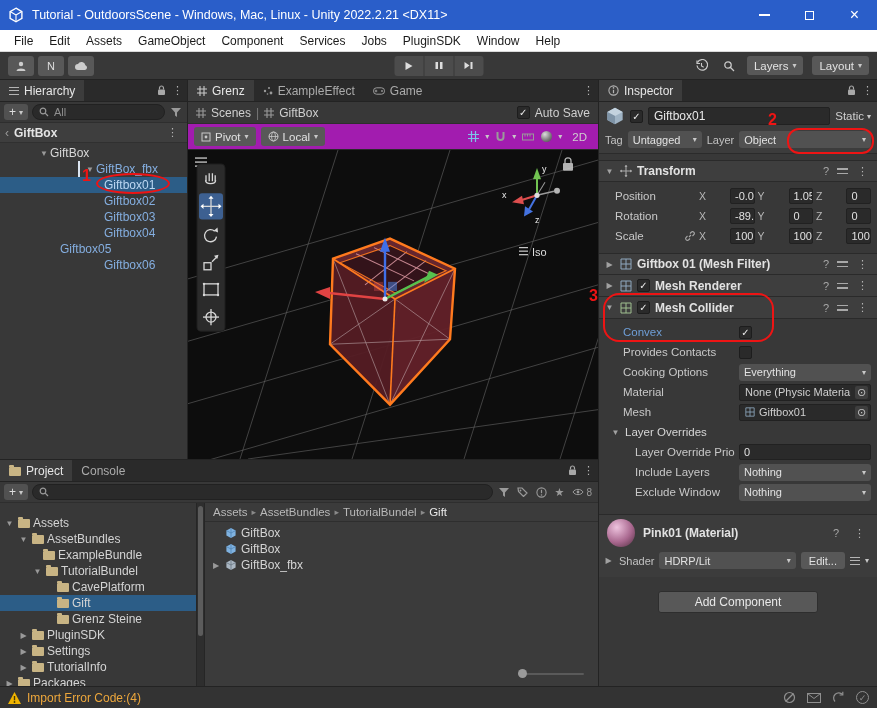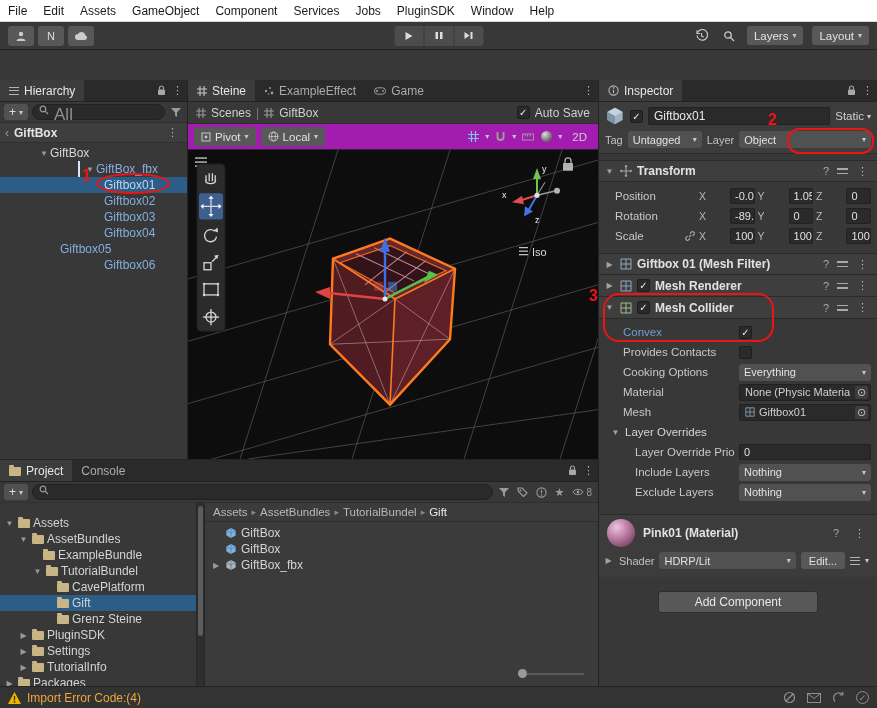--- a/index.html
+++ b/index.html
@@ -10,21 +10,21 @@
 
 
 .titlebar {height:30px; background:#2a5ec9; display:flex; align-items:center; color:#fff; padding-left:8px; gap:8px;}
 .title-text {font-size:12.5px;}
 .win-ctrls {margin-left:auto; display:flex; height:100%;}
 .wbtn {width:45px; display:flex; align-items:center; justify-content:center; font-size:16px; color:#fff;}
 .glyph-min {width:11px; height:1.5px; background:#fff; display:block;}
 .glyph-max {width:9px; height:9px; border:1.3px solid #fff; display:block;}
 
 
-.menubar {height:22px; background:#ffffff; display:flex; align-items:center; border-bottom:1px solid #d9d9d9;}
+.menubar {height:22px; background:#ffffff; display:flex; align-items:center; padding-left:6px; border-bottom:1px solid #d9d9d9;}
 .menu-item {padding:0 8px; color:#1a1a1a; font-size:12px; height:100%; display:flex; align-items:center;}
 
 
 .toolbar {height:28px; background:#383838; border-bottom:1px solid #232323; display:flex; align-items:center; padding:0 8px; position:relative;}
 .tb-left {display:flex; gap:4px; align-items:center;}
 .tb-btn {height:20px; min-width:26px; background:#585858; border-radius:3px; display:flex; align-items:center; justify-content:center; padding:0 5px; color:#ddd; font-size:11px;}
 .tb-center {position:absolute; left:50%; transform:translateX(-50%); display:flex; gap:1px;}
 .tb-center .tb-btn {border-radius:0; width:29px; background:#4c4c4c;}
 .tb-center .tb-btn:first-child {border-radius:3px 0 0 3px;}
 .tb-center .tb-btn:last-child {border-radius:0 3px 3px 0;}
@@ -48,21 +48,21 @@
 .tab.active {background:#3c3c3c; color:#e6e6e6;}
 .kebab {color:#b4b4b4; font-size:11px; padding:0 4px; align-self:center;}
 .lockwrap {align-self:center; display:flex; padding:0 2px;}
 
 .i-burger {width:10px; height:8px; border-top:1.5px solid #b4b4b4; border-bottom:1.5px solid #b4b4b4; position:relative; flex:none;}
 .i-burger::after {content:""; position:absolute; left:0; right:0; top:2.4px; height:1.5px; background:#b4b4b4;}
 
 
 .toolrow {height:21px; display:flex; align-items:center; gap:4px; padding:0 4px; border-bottom:1px solid #2e2e2e; flex:none;}
 .mini-btn {height:16px; background:#515151; border-radius:3px; display:flex; align-items:center; padding:0 5px; gap:3px; font-size:12px; color:#ddd;}
-.searchbox {flex:1; height:16px; background:#2a2a2a; border:1px solid #212121; border-radius:8px; display:flex; gap:5px; padding:0 6px; color:#8f8f8f; font-size:17px; min-width:0;}
+.searchbox {flex:1; height:16px; background:#2a2a2a; border:1px solid #212121; border-radius:8px; display:flex; align-items:center; gap:5px; padding:0 6px; color:#8f8f8f; font-size:11px; min-width:0;}
 .pr-ico {display:flex; align-items:center; gap:2px; padding:0 2px; color:#9a9a9a; font-size:11px;}
 .eye-count {font-size:10px; color:#9a9a9a;}
 
 
 .scene-header {height:20px; background:#3e3e3e; border-bottom:1px solid #303030; display:flex; align-items:center; gap:5px; padding:0 5px; flex:none;}
 .back {color:#9a9a9a; font-size:12px;}
 .sh-label {font-weight:bold; font-size:12px; color:#e4e4e4;}
 .tree {flex:1; overflow:hidden; padding-top:2px;}
 .tree-row {height:16px; display:flex; align-items:center; white-space:nowrap; position:relative;}
 .tree-row .arrow {width:12px; flex:none; text-align:center; color:#999; font-size:8px;}
@@ -164,20 +164,36 @@
 .anno {position:absolute; pointer-events:none; z-index:60;}
 .anno-num {color:#ee1414; font-weight:bold; font-size:16px;}
 .anno-ellipse {border:2.5px solid #ee1414; border-radius:50%;}
 .anno-rect {border:2.5px solid #ee1414; border-radius:12px;}
 </style>
 </head>
 <body>
 
 <div class="screen">
 
+  <div class="titlebar">
+    <svg width="16" height="16" viewBox="0 0 16 16">
+      <path d="M8 1.2l5.9 3.4v6.8L8 14.8l-5.9-3.4V4.6z" fill="none" stroke="#fff" stroke-width="1.4"></path>
+      <path d="M8 8l5.9-3.4M8 8L2.1 4.6M8 8v6.8" stroke="#fff" stroke-width="1.1"></path>
+    </svg>
+    <span class="title-text">Tutorial - OutdoorsScene - Windows, Mac, Linux - Unity 2022.2.21 &lt;DX11&gt;</span>
+    <div class="win-ctrls">
+      <div class="wbtn">
+          <span class="glyph-min"></span>
+        </div>
+      <div class="wbtn">
+          <span class="glyph-max"></span>
+        </div>
+      <div class="wbtn">×</div>
+    </div>
+  </div>
 
   <div class="menubar">
     <span class="menu-item">File</span>
     <span class="menu-item">Edit</span>
     <span class="menu-item">Assets</span>
     <span class="menu-item">GameObject</span>
     <span class="menu-item">Component</span>
     <span class="menu-item">Services</span>
     <span class="menu-item">Jobs</span>
     <span class="menu-item">PluginSDK</span>
@@ -319,21 +335,21 @@
             </div>
           </div>
         </div>
 
         <div class="scene-col">
           <div class="tabbar">
             <div class="tab active">
               <svg width="10" height="10" viewBox="0 0 10 10">
                   <path d="M3 0v10M7 0v10M0 3h10M0 7h10" stroke="#c9c9c9" stroke-width="1.1"></path>
                 </svg>
-              <span>Steine</span>
+              <span>Grenz</span>
             </div>
             <div class="tab">
               <svg width="10" height="10" viewBox="0 0 10 10">
                   <circle cx="2" cy="5" r="1.2" fill="#9a9a9a"></circle>
                   <circle cx="6" cy="2" r="1" fill="#9a9a9a"></circle>
                   <circle cx="8" cy="7" r="1.4" fill="#9a9a9a"></circle>
                   <circle cx="4.5" cy="8" r=".8" fill="#9a9a9a"></circle>
                 </svg>
               <span>ExampleEffect</span>
             </div>
@@ -899,21 +915,21 @@
             </div>
         </div>
         <div class="prop-row indent">
           <span class="p-label">Include Layers</span>
           <div class="dd grow">
               <span>Nothing</span>
               <span class="caret">▾</span>
             </div>
         </div>
         <div class="prop-row indent">
-          <span class="p-label">Exclude Layers</span>
+          <span class="p-label">Exclude Window</span>
           <div class="dd grow">
               <span>Nothing</span>
               <span class="caret">▾</span>
             </div>
         </div>
       </div>
 
       <div class="mat-section">
         <div class="mat-header">
           <span class="mat-sphere"></span>

